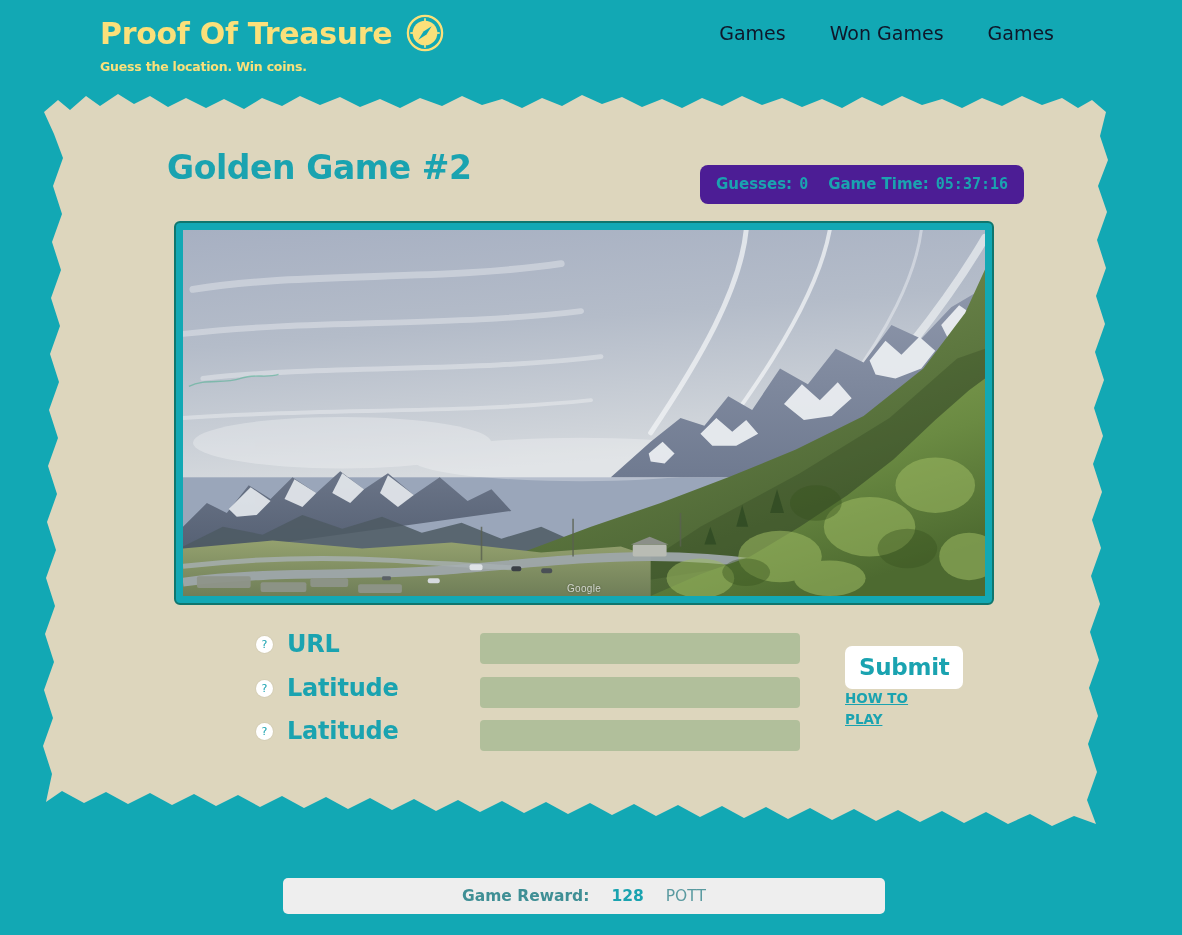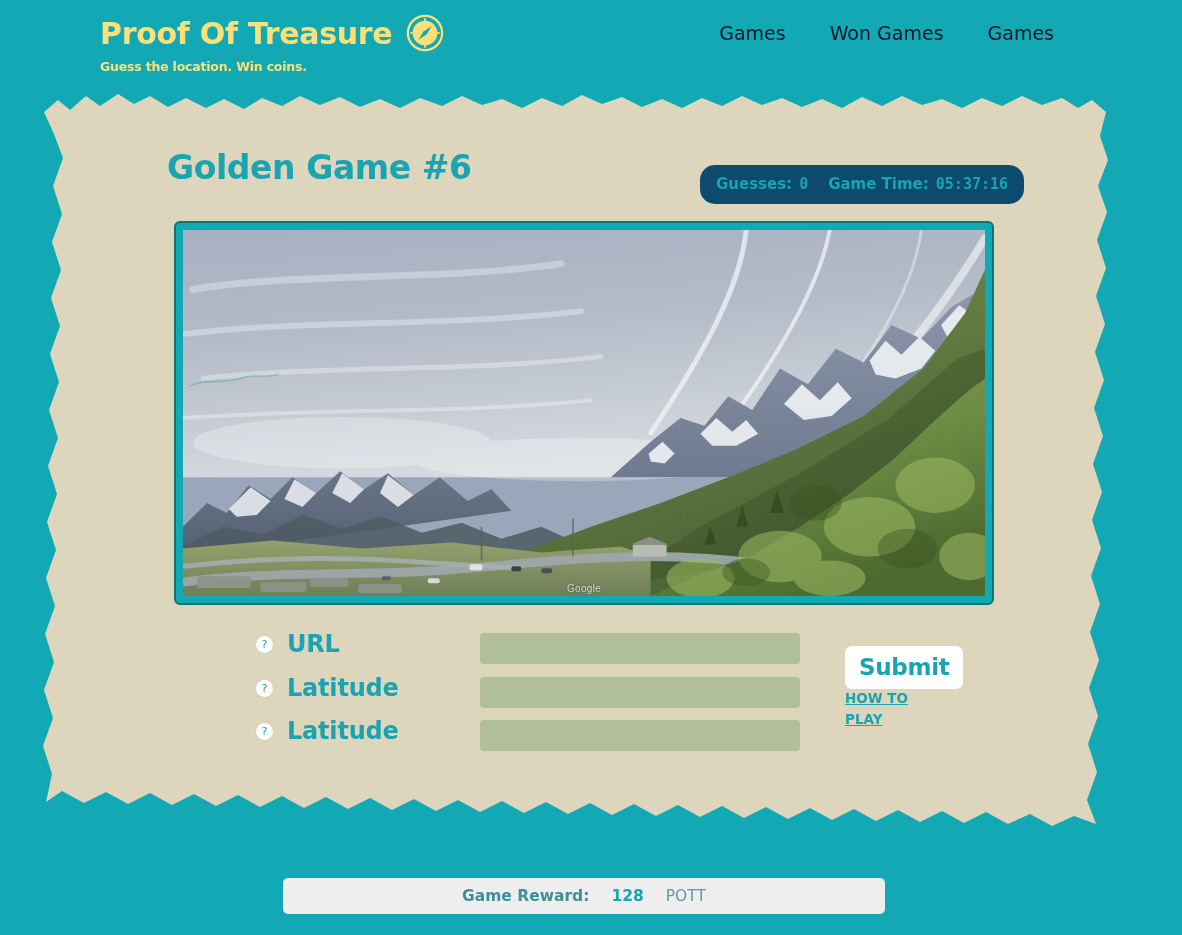--- a/index.html
+++ b/index.html
@@ -40,21 +40,21 @@
   #paper-content { position: absolute; left: 0; top: 0; width: 1182px; height: 756px; }
 
   #game-title {
     position: absolute; left: 167px; top: 58px;
     font-family: "DejaVu Sans", sans-serif; font-weight: bold;
     font-size: 33px; color: #1aa3b0; letter-spacing: -0.4px; white-space: nowrap;
   }
 
   #stats-bar {
     position: absolute; left: 700px; top: 75px;
-    background: #0c4a6e; border-radius: 15px;
+    background: #4c1d95; border-radius: 8px;
     padding: 10px 16px 11px 16px;
     display: flex; align-items: baseline; gap: 7px;
     white-space: nowrap;
   }
   .stat-label {
     font-family: "DejaVu Sans", sans-serif; font-weight: bold;
     font-size: 15px; color: #1aa3b0;
   }
   .stat-value {
     font-family: "DejaVu Sans Mono", monospace; font-weight: bold;
@@ -194,21 +194,21 @@
         L370,708 L348,719 L326,707 L304,718 L282,706 L260,717 L238,705 L216,716
         L194,704 L172,715 L150,703 L128,714 L106,702 L84,713 L62,701 L46,712
         L52,684 L43,656 L53,628 L44,600 L54,572 L45,544 L55,516 L46,488
         L56,460 L47,432 L57,404 L48,376 L58,348 L49,320 L59,292 L50,264
         L60,236 L51,208 L61,180 L52,152 L62,124 L53,96 L63,68 L54,44 Z
       "></path>
     </svg>
 
     <div id="paper-content">
 
-      <div id="game-title">Golden Game #6</div>
+      <div id="game-title">Golden Game #2</div>
 
       <div id="stats-bar">
         <span class="stat-label">Guesses:</span>
         <span class="stat-value">0</span>
         <span class="stat-gap"></span>
         <span class="stat-label">Game Time:</span>
         <span class="stat-value">05:37:16</span>
       </div>
 
       <div id="photo-frame">

